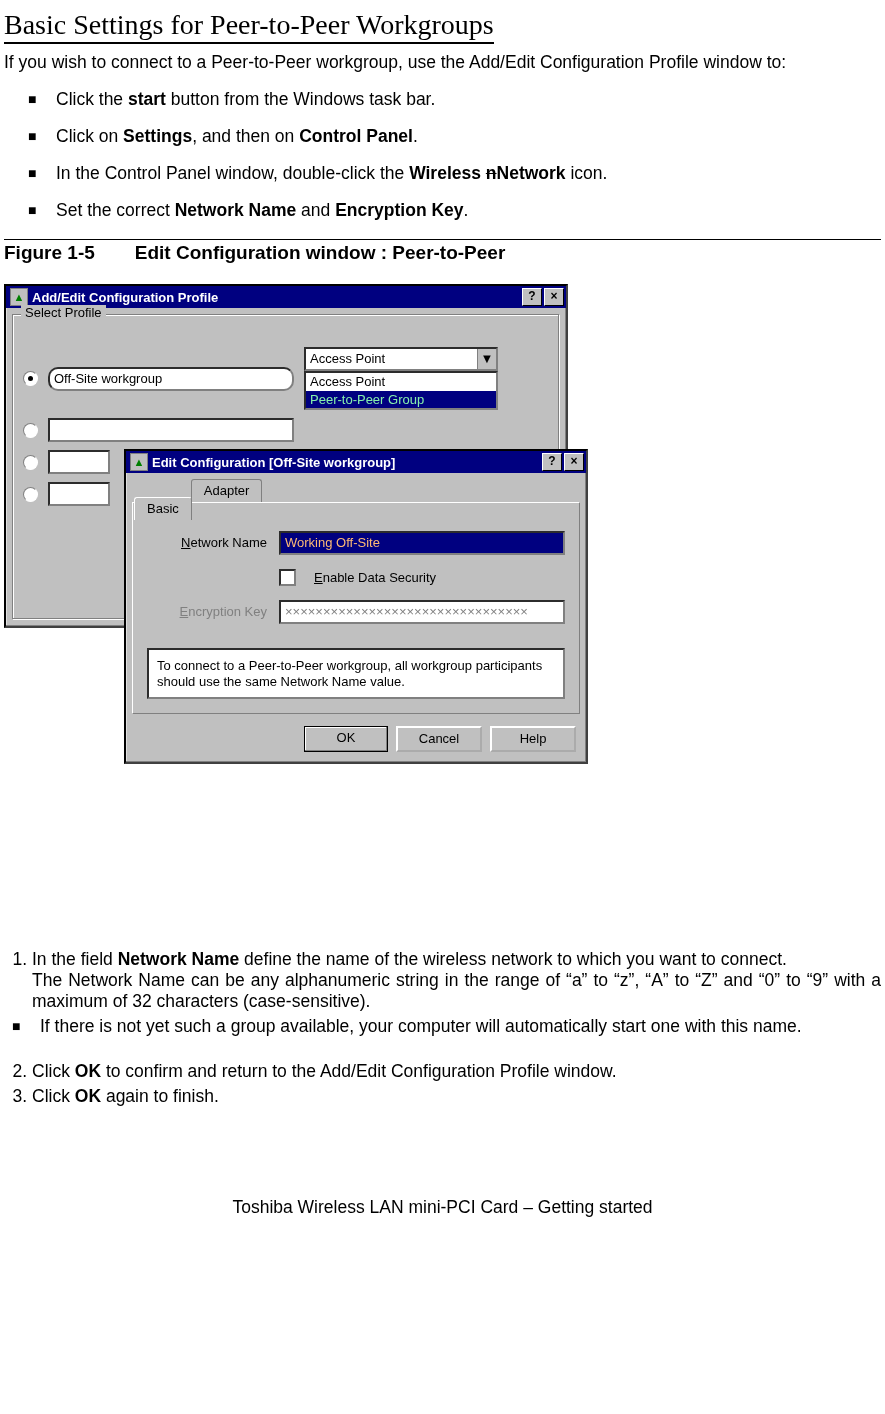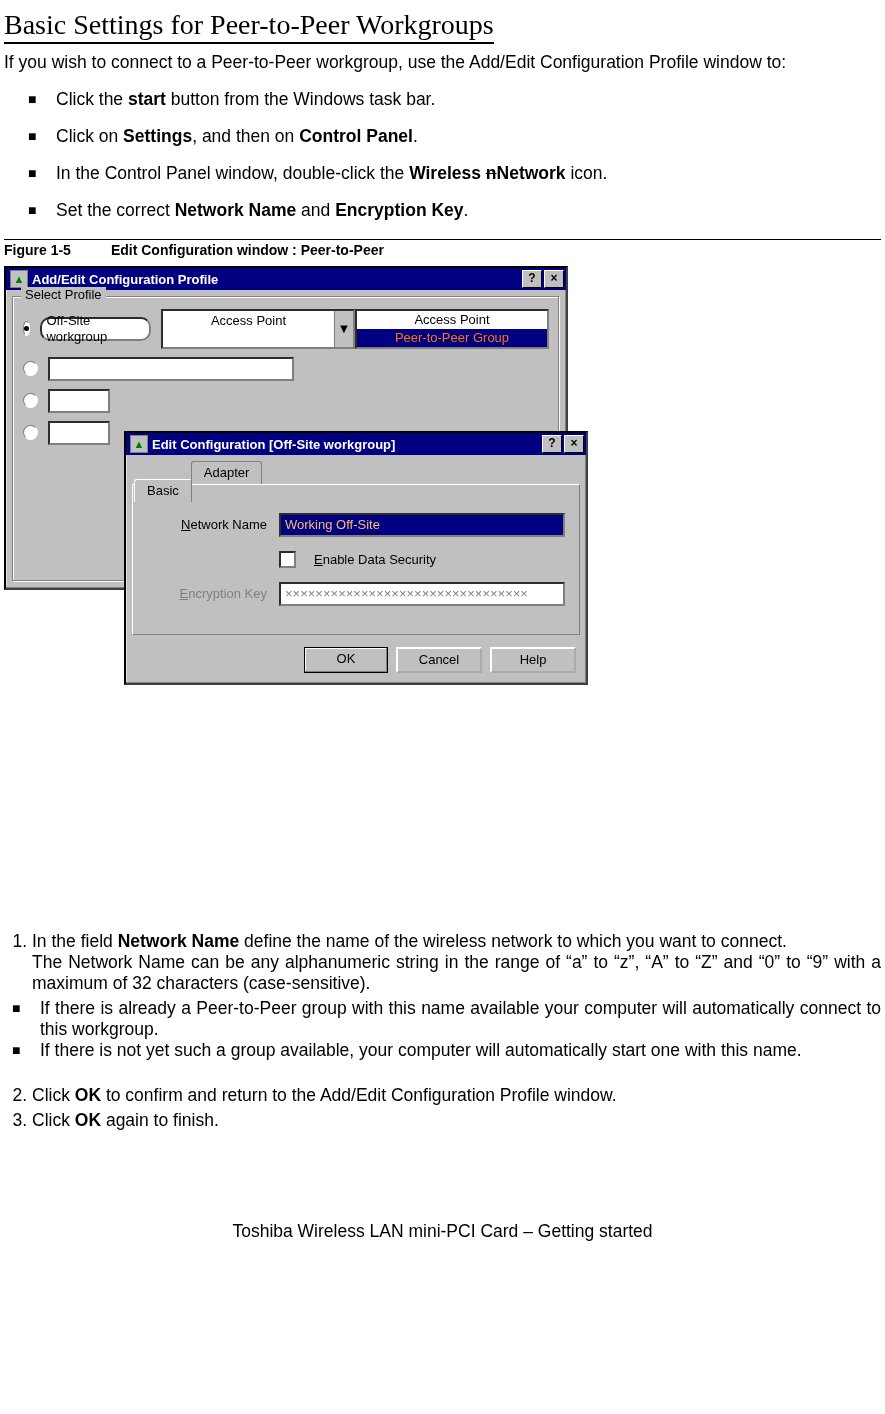--- a/index.html
+++ b/index.html
@@ -39,22 +39,22 @@
     font-size: 14px;
     top: 2px;
   }
   .hr-line {
     border: none;
     border-top: 1.5px solid #000;
     margin: 18px 0 2px 0;
   }
   .fig-caption {
     font-weight: bold;
-    font-size: 14px;
-    margin-bottom: 8px;
+    font-size: 19px;
+    margin-bottom: 20px;
   }
   .fig-caption .gap { display:inline-block; width:40px; }
   b { font-weight: bold; }
   s { text-decoration: line-through; }
 
   
   .win {
     display: inline-block;
     border: 2px solid #000;
     border-right-color: #404040;
@@ -98,21 +98,21 @@
     line-height:14px;
     text-align:center;
     color:#000;
   }
   .groupbox {
     border: 1px solid #808080;
     border-right-color:#fff;
     border-bottom-color:#fff;
     box-shadow: inset -1px -1px 0 #808080, inset 1px 1px 0 #fff;
     margin: 6px;
-    padding: 4px 10px 10px 10px;
+    padding: 24px 10px 10px 10px;
     position: relative;
   }
   .groupbox-label {
     position:absolute;
     top:-10px; left:8px;
     background:#c0c0c0;
     padding:0 4px;
     font-size:13px;
   }
   .radio-row { display:flex; align-items:center; margin:8px 0; gap:10px; }
@@ -141,21 +141,21 @@
   .combo .val{flex:1;padding:2px 4px;}
   .combo .arrow{
     width:18px;background:#c0c0c0;
     border-left:1px solid #808080;
     display:flex;align-items:center;justify-content:center;
   }
   .listbox{
     border:2px inset #808080;background:#fff;width:190px;
   }
   .listbox .item{padding:1px 4px;}
-  .listbox .sel{background:#000080;color:#f97316;}
+  .listbox .sel{background:#000080;color:#86efac;}
   .btn {
     background:#c0c0c0;
     border:2px outset #fff;
     padding:3px 0;
     width:82px;
     text-align:center;
     font-size:13px;
   }
   .btn.default{border:1px solid #000;box-shadow:inset -1px -1px 0 #808080, inset 1px 1px 0 #fff;}
   .tabs{display:flex;margin:6px 0 0 8px;}
@@ -230,21 +230,21 @@
       <span class="spacer"></span>
       <span class="winbtn">?</span>
       <span class="winbtn">×</span>
     </div>
     <div class="groupbox" style="height:270px;">
       <span class="groupbox-label">Select Profile</span>
 
       <div class="radio-row">
         <span class="radio checked"></span>
         <span class="textfield" style="width:234px;border-radius:10px;">Off-Site workgroup</span>
-        <div style="display:flex;flex-direction:row;text-align:center;">
+        <div style="display:flex;flex-direction:column;">
           <div class="combo">
             <span class="val">Access Point</span>
             <span class="arrow">▼</span>
           </div>
           <div class="listbox">
             <div class="item">Access Point</div>
             <div class="item sel">Peer-to-Peer Group</div>
           </div>
         </div>
       </div>
@@ -285,37 +285,37 @@
         <span class="lab"></span>
         <span class="checkbox"></span>
         <span class="label"><span class="under">E</span>nable Data Security</span>
       </div>
       <div class="field-row">
         <span class="lab label disabled">
           <span style="text-decoration:underline;">E</span>ncryption Key
         </span>
         <span class="textfield disabled" style="flex:1;">××××××××××××××××××××××××××××××××</span>
       </div>
+      <div class="helpbox">To connect to a Peer-to-Peer workgroup, all workgroup participants should use the same Network Name value.</div>
     </div>
     <div style="display:flex;gap:8px;justify-content:flex-end;padding:6px 10px 10px;">
       <div class="btn default">OK</div>
       <div class="btn">Cancel</div>
       <div class="btn">Help</div>
     </div>
   </div>
 </div>
 
 <ol class="numlist">
   <li value="1">
     <span>In the field </span><b>Network Name</b><span> define the name of the wireless network to which you want to connect.</span><br>
     <span>The Network Name can be any alphanumeric string in the range of  “a” to “z”, “A” to “Z” and “0” to “9” with a maximum of 32 characters (case-sensitive).</span>
   </li>
 </ol>
 <ul class="inner-bul">
-  <li>If there is already a Peer-to-Peer group with this name available your computer will automatically connect to this workgroup.</li>
   <li>If there is not yet such a group available, your computer will automatically start one with this name.</li>
 </ul>
 <div style="height:14px;"></div>
 <ol class="numlist" start="2">
   <li><span>Click </span><b>OK</b><span> to confirm and return to the Add/Edit Configuration Profile window.</span></li>
   <li><span>Click </span><b>OK</b><span> again to finish.</span></li>
 </ol>
 
 <div class="footer">Toshiba Wireless LAN mini-PCI Card – Getting started</div>
 

